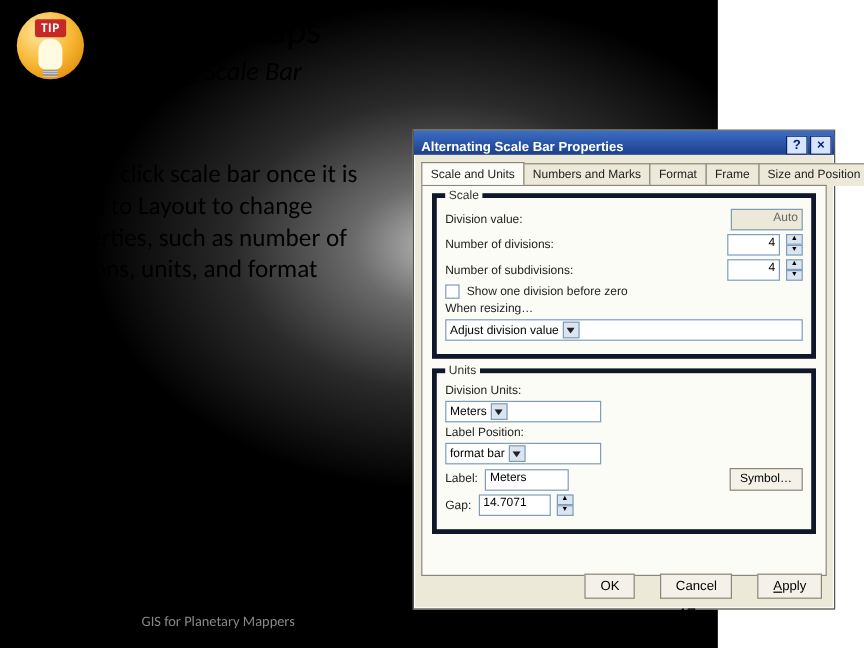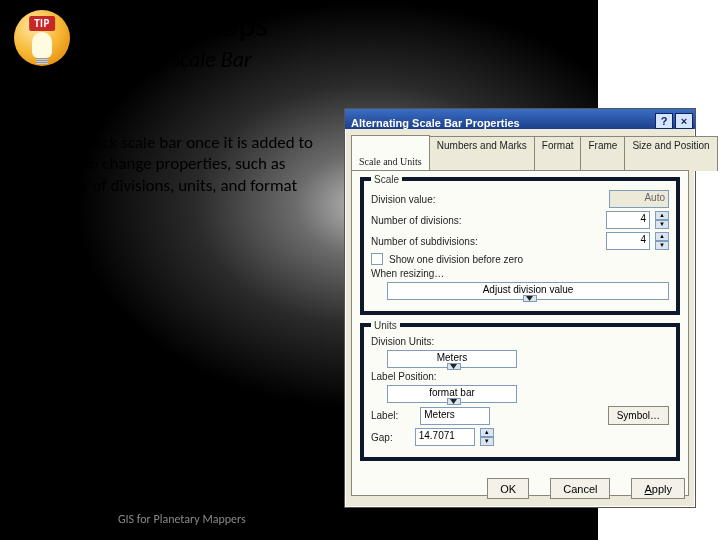--- a/index.html
+++ b/index.html
@@ -26,21 +26,21 @@
     position: relative;
   }
   .bulb::after {
     content: ""; position: absolute; bottom: -6px; left: 4px; right: 4px; height: 6px;
     background: repeating-linear-gradient(#999,#999 1px,#ccc 1px,#ccc 2px);
   }
   .title { position: absolute; left: 80px; top: 6px; font-size: 32px; font-weight: 400; color: #000; }
   .subtitle { position: absolute; left: 80px; top: 46px; font-size: 22px; font-style: italic; color: #000; }
   .body-text {
     position: absolute; left: 34px; top: 132px; width: 280px;
-    font-size: 17px; line-height: 1.25; color: #000;
+    font-size: 21px; line-height: 1.25; color: #000;
   }
   .pagenum { position: absolute; right: 18px; bottom: 18px; color: #000; font-size: 15px; }
   .footer { position: absolute; left: 118px; bottom: 14px; color: #888; font-size: 12px; }
 
   
   .dialog {
     position: absolute; left: 344px; top: 108px; width: 352px; height: 400px;
     background: #ece9d8; border: 1px solid #555; font-family: Tahoma, Arial, sans-serif; font-size: 11px;
     box-shadow: 0 0 0 1px #fff inset;
   }
@@ -54,37 +54,37 @@
     width: 18px; height: 16px; margin-left: 2px; background: #d6e4ff;
     border: 1px solid #0a246a; display: flex; align-items: center; justify-content: center;
     color: #0a246a; font-weight: 700; font-size: 11px; cursor: default;
   }
   .tabs { display: flex; padding: 6px 6px 0 6px; gap: 0; }
   .tab {
     padding: 3px 7px; border: 1px solid #8a867a; border-bottom: none;
     background: #ece9d8; font-size: 10px; margin-right: -1px; color: #222;
     position: relative; top: 1px; white-space: nowrap;
   }
-  .tab.active { background: #fcfcf7; z-index: 2; top: 0; padding-top: 20px; font-family: Liberation Serif, serif; }
+  .tab.active { background: #fcfcf7; z-index: 2; top: 0; padding-top: 4px; }
   .tabpanel {
     margin: 0 6px 6px 6px; border: 1px solid #8a867a; background: #fcfcf7;
     height: 326px; padding: 6px 8px; position: relative;
   }
   .group { border: 4px solid #0f172a; margin-bottom: 8px; padding: 6px 7px 8px 7px; position: relative; }
   .group-title { position: absolute; top: -7px; left: 7px; background: #fcfcf7; padding: 0 3px; font-size: 10px; color: #333; }
   .row { display: flex; align-items: center; margin: 3px 0; gap: 6px; }
   .row label { flex: 0 0 auto; font-size: 10px; color: #222; }
   .row .fill { flex: 1; }
   .input, .select {
     height: 18px; border: 1px solid #7f9db9; background: #fff; font-size: 10px;
-    padding: 1px 3px; font-family: Tahoma, Arial, sans-serif; margin-left: 16px;
+    padding: 1px 3px; font-family: Tahoma, Arial, sans-serif;
   }
   .input { width: 56px; }
   .input.ro { background: #ece9d8; color: #666; }
-  .select { width: 130px; display: flex; align-items: center; justify-content: flex-start; flex-direction: column; }
+  .select { width: 130px; display: flex; align-items: center; justify-content: flex-start; }
   .sel-arrow {
     width: 14px; height: 14px; background: #dbe5f1; border: 1px solid #7f9db9;
     display: inline-flex; align-items: center; justify-content: center; margin-left: 3px;
   }
   .sel-arrow svg { width: 7px; height: 5px; }
   .spin {
     display: inline-flex; flex-direction: column; margin-left: -1px;
   }
   .spin button {
     width: 14px; height: 9px; border: 1px solid #7f9db9; background: #dbe5f1;

